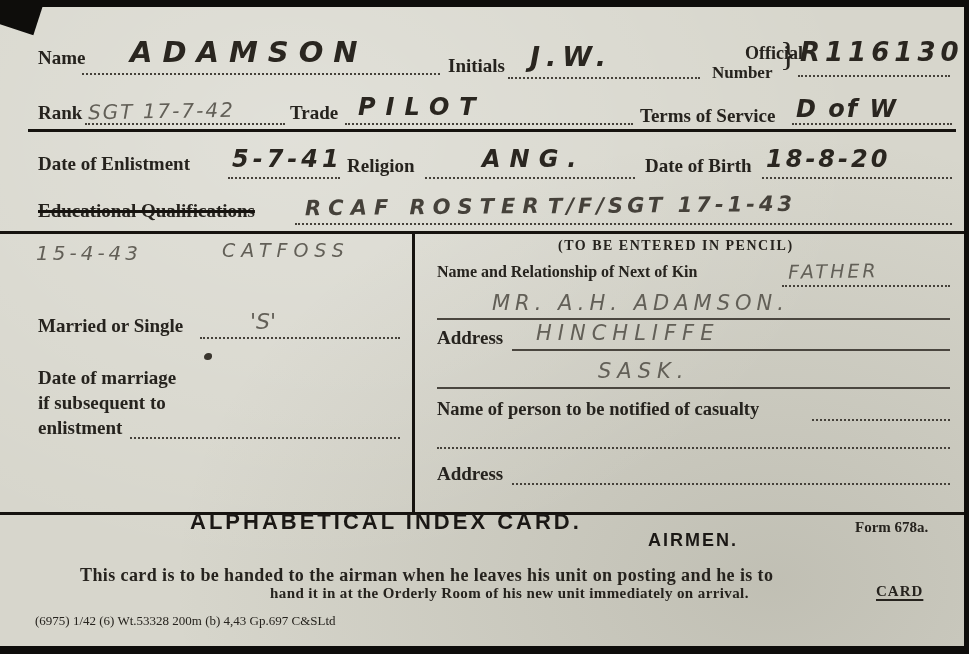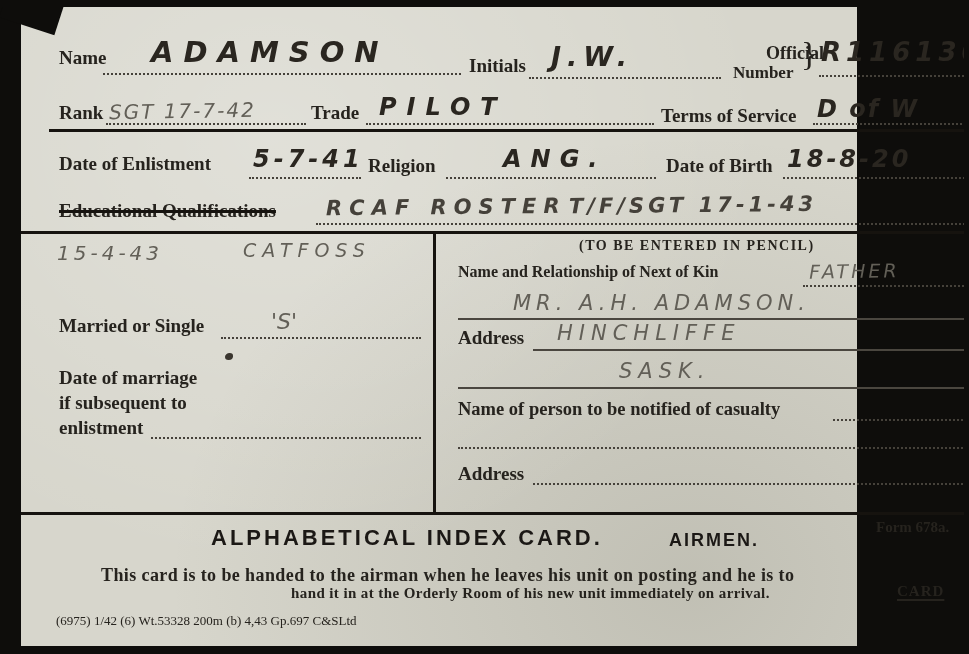--- a/index.html
+++ b/index.html
@@ -1,23 +1,23 @@
 <!DOCTYPE html>
 <html><head>
 <meta charset="utf-8">
 <style>
   html,body{margin:0;padding:0;background:#0e0d0b;}
   #stage{position:relative;width:969px;height:654px;overflow:hidden;background:#0e0d0b;
          font-family:"Liberation Serif",serif;}
-  #card{position:absolute;left:0;top:7px;width:836px;height:639px;
+  #card{position:absolute;left:0;top:7px;width:968px;height:639px;
         background:
           radial-gradient(ellipse at 30% 20%, rgba(255,255,255,.25), rgba(0,0,0,0) 60%),
           radial-gradient(ellipse at 80% 90%, rgba(90,88,70,.18), rgba(0,0,0,0) 55%),
           #d7d6cc;
-        color:#26231e;margin-left:21px;}
+        color:#26231e;}
   .corner-blob{position:absolute;left:-18px;top:-14px;width:58px;height:34px;background:#0e0d0b;
         transform:rotate(18deg);}
   .lab{position:absolute;font-family:"Liberation Serif",serif;font-weight:bold;color:#26231e;
        white-space:nowrap;}
   .hw{position:absolute;font-family:"DejaVu Sans",sans-serif;font-style:italic;font-weight:bold;
       color:#2a2620;white-space:nowrap;}
   .pencil{color:#625f57;font-weight:normal;}
   .dotline{position:absolute;border-bottom:2px dotted #45413a;height:0;}
   .solidline{position:absolute;border-bottom:2px solid #4a463f;height:0;}
   .rule{position:absolute;background:#16130f;}
@@ -115,21 +115,21 @@
 
     <span class="lab" style="left:437px;top:392px;font-size:18.5px;">Name of person to be notified of casualty</span>
     <div class="dotline" style="left:812px;top:412px;width:138px;"></div>
     <div class="dotline" style="left:437px;top:440px;width:513px;"></div>
 
     <span class="lab" style="left:437px;top:456px;font-size:19px;">Address</span>
     <div class="dotline" style="left:512px;top:476px;width:438px;"></div>
 
     <div class="rule" style="left:0px;top:505px;width:964px;height:3px;"></div>
 
-    <span class="footer-title" style="left:190px;top:518px;font-size:22px;letter-spacing:3px;">ALPHABETICAL INDEX CARD.</span>
+    <span class="footer-title" style="left:190px;top:502px;font-size:22px;letter-spacing:3px;">ALPHABETICAL INDEX CARD.</span>
     <span class="footer-title" style="left:648px;top:523px;font-size:18px;letter-spacing:2px;">AIRMEN.</span>
     <span class="lab" style="left:855px;top:512px;font-size:15px;">Form 678a.</span>
 
     <span class="lab" style="left:80px;top:558px;font-size:18px;letter-spacing:0.4px;">This card is to be handed to the airman when he leaves his unit on posting and he is to</span>
     <span class="lab" style="left:270px;top:578px;font-size:15px;letter-spacing:0.4px;">hand it in at the Orderly Room of his new unit immediately on arrival.</span>
     <span class="lab" style="left:876px;top:576px;font-size:15px;letter-spacing:1px;text-decoration:underline;text-underline-offset:3px;text-decoration-thickness:2px;">CARD</span>
 
     <span class="smallprint" style="left:35px;top:606px;font-size:13px;">(6975)  1/42 (6)  Wt.53328  200m (b) 4,43  Gp.697 C&amp;SLtd</span>
   </div>
 

